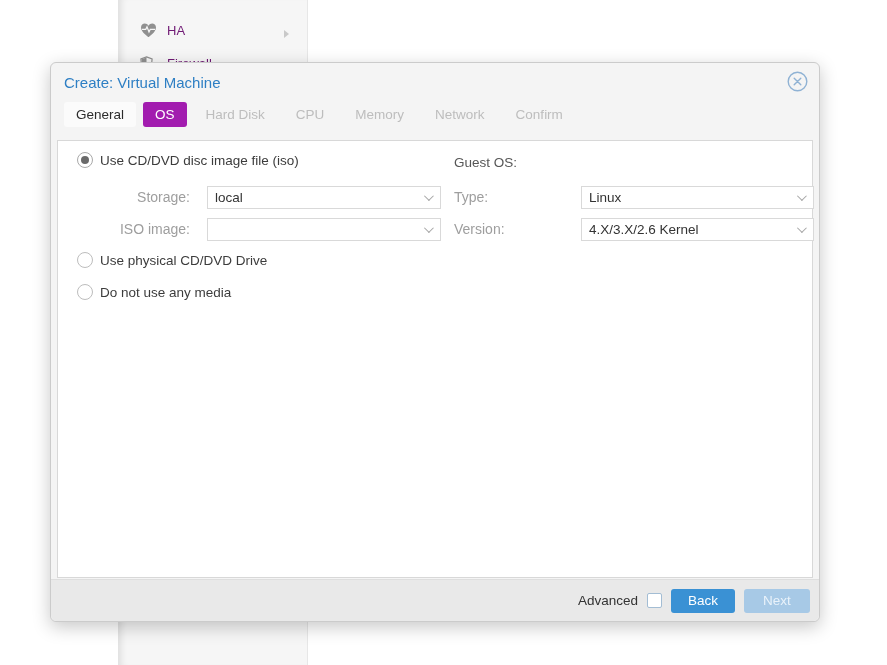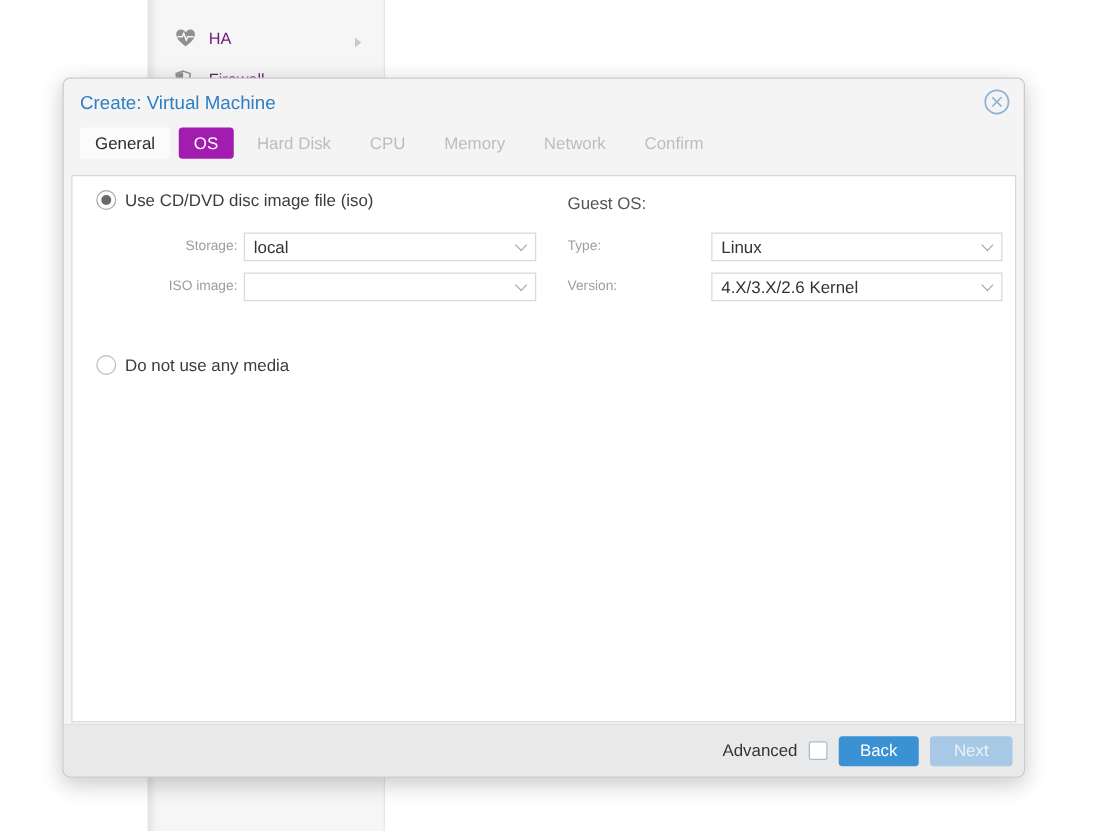--- a/index.html
+++ b/index.html
@@ -72,29 +72,29 @@
     margin-right:7px; position:relative; flex:0 0 auto;
   }
   .radio.checked { border-color:#a9a9a9; }
   .radio.checked::after {
     content:""; position:absolute; left:3px; top:3px;
     width:8px; height:8px; border-radius:50%; background:#6a6a6a;
   }
   .radio-label { font-size:13.5px; color:#3c3c3c; }
 
   .field-label {
-    position:absolute; font-size:11px; color:#9e9e9e; line-height:22px;
+    position:absolute; font-size:14px; color:#9e9e9e; line-height:22px;
   }
   .field-label.right-align { text-align:right; }
   .heading-label { position:absolute; font-size:13.5px; color:#565656; }
 
   .combo {
     position:absolute; height:23px; background:#fff;
     border:1px solid #d9d9d9; display:flex; align-items:center;
-    font-size:13.5px; color:#333; padding-left:7px; cursor:pointer;
+    font-size:13.5px; color:#333; padding-left:7px; cursor:pointer;margin-left:12px;
   }
   .combo .chev {
     margin-left:auto; margin-right:9px; width:7px; height:7px;
     border-right:1.4px solid #a6a6a6; border-bottom:1.4px solid #a6a6a6;
     transform:rotate(45deg) translateY(-2px);
   }
 
   
   .dialog-footer {
     position:absolute; left:0; right:0; bottom:0; height:42px;
@@ -177,20 +177,24 @@
       <span>local</span>
       <span class="chev"></span>
     </div>
 
     <div class="field-label right-align" style="left:30px; top:77px; width:102px;">ISO image:</div>
     <div class="combo" style="left:137px; top:77px; width:234px;">
       <span></span>
       <span class="chev"></span>
     </div>
 
+    <div class="radio-row" style="left:19px; top:111px;">
+      <span class="radio"></span>
+      <span class="radio-label">Use physical CD/DVD Drive</span>
+    </div>
 
     <div class="radio-row" style="left:19px; top:143px;">
       <span class="radio"></span>
       <span class="radio-label">Do not use any media</span>
     </div>
 
     <div class="heading-label" style="left:396px; top:14px;">Guest OS:</div>
 
     <div class="field-label" style="left:396px; top:45px;">Type:</div>
     <div class="combo" style="left:511px; top:45px; width:233px;">

